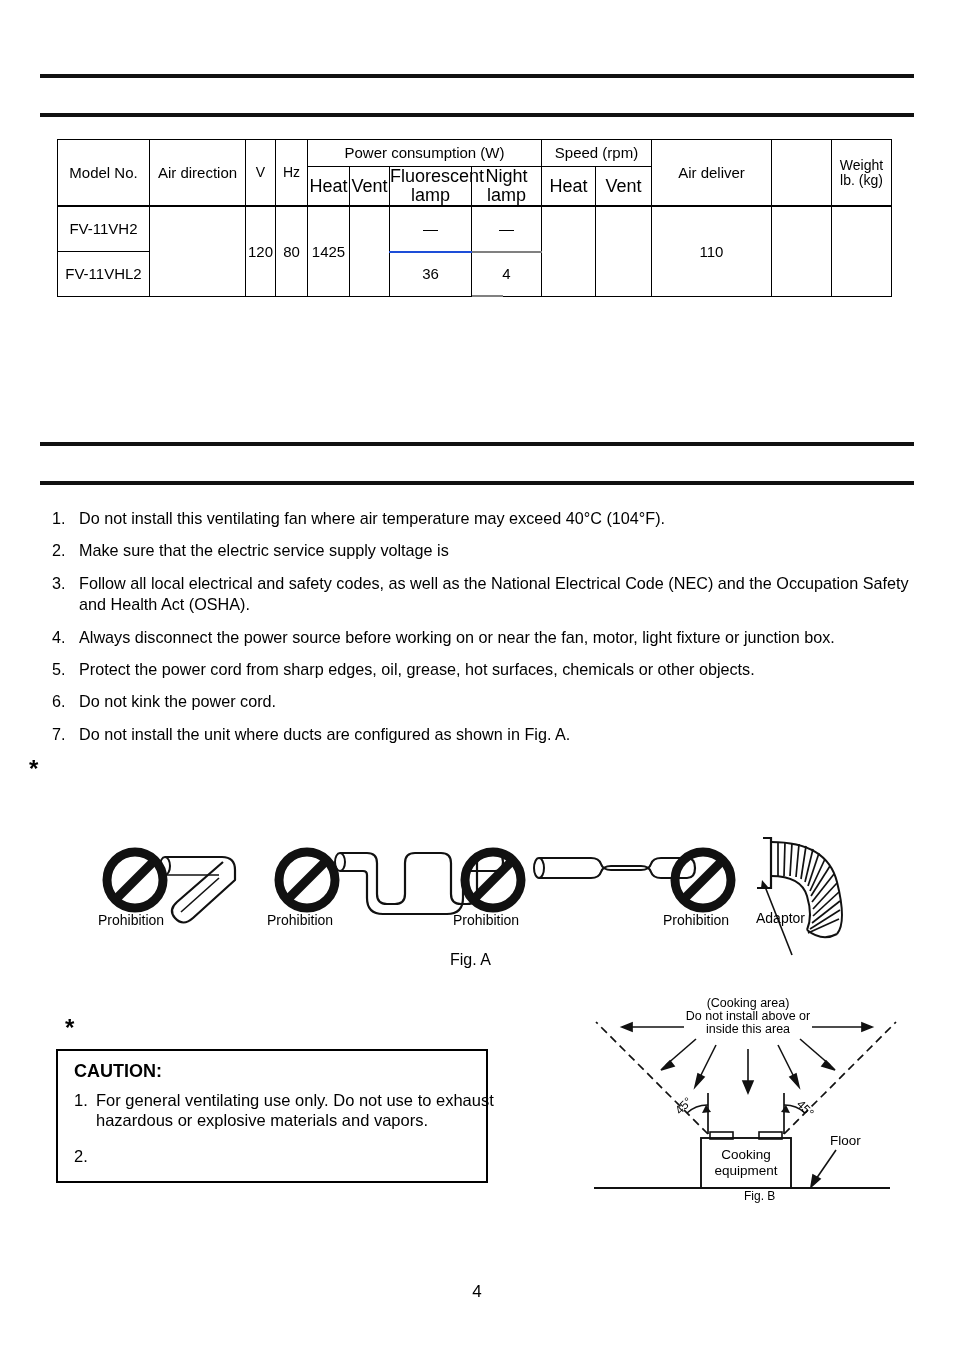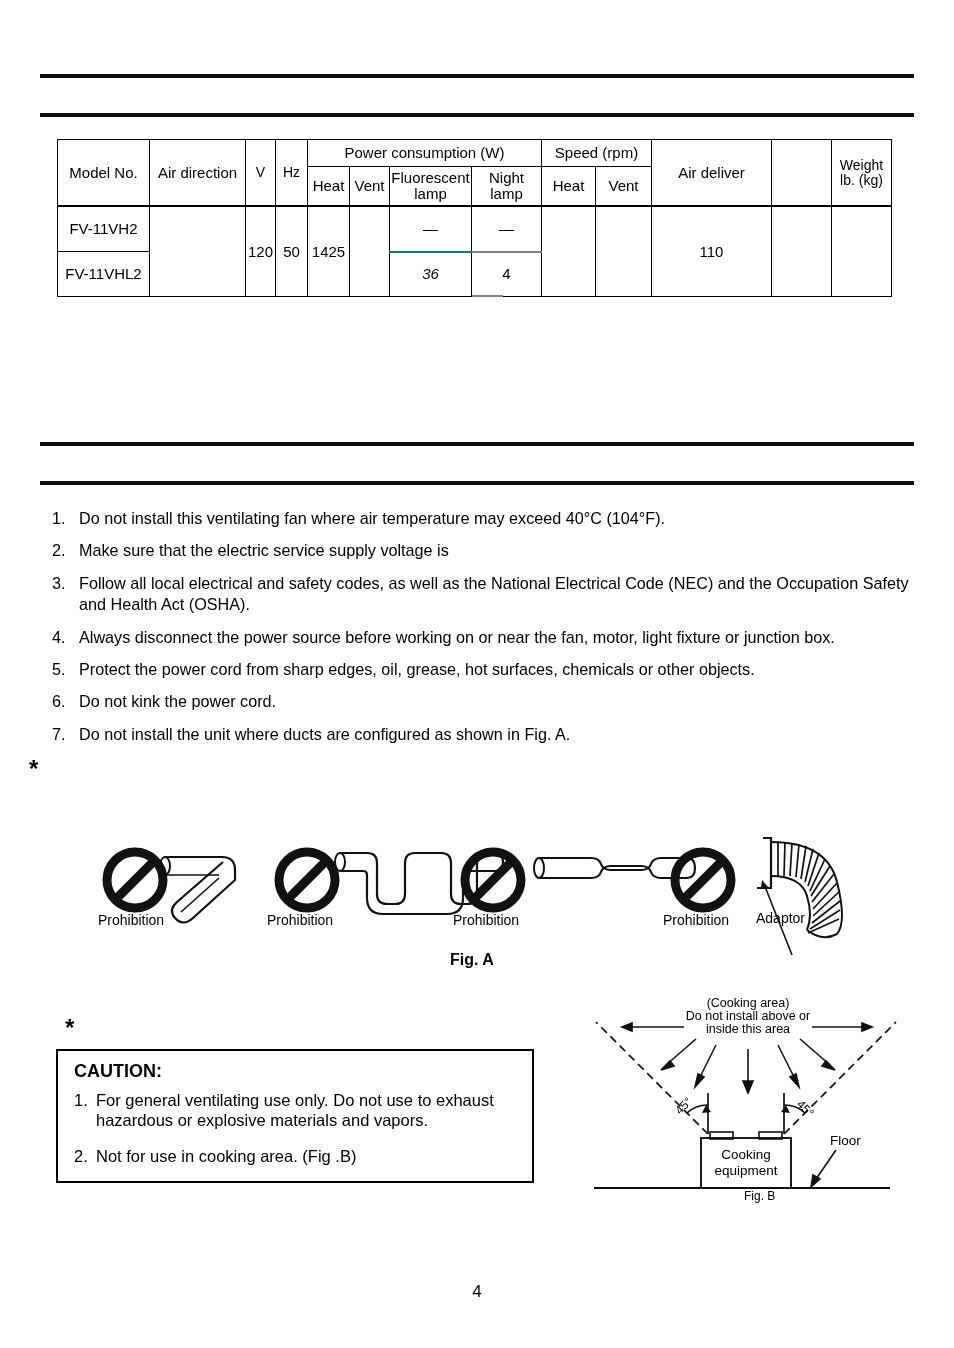--- a/index.html
+++ b/index.html
@@ -52,21 +52,21 @@
   table.spec td, table.spec th {
     border: 1px solid #000000;
     text-align: center;
     vertical-align: middle;
     font-weight: normal;
     padding: 0;
     line-height: 1.05;
   }
   table.spec .thick-bottom { border-bottom: 2px solid #000; }
   table.spec .hdr-big { font-size: 15px; margin-top: 20px; }
-  table.spec .hdr-sm { font-size: 15px; }
+  table.spec .hdr-sm { font-size: 18px; }
   table.spec .hdr-mid { font-size: 14px; }
   table.spec .cell-val { font-size: 15px; }
   .halfline-left {
     position: relative;
   }
   .halfline-left::after {
     content: "";
     position: absolute;
     left: 0;
     right: 55%;
@@ -122,29 +122,28 @@
   .prohib-label {
     position: absolute;
     font-size: 14px;
     white-space: nowrap;
   }
   #fig-a-caption {
     position: absolute;
     left: 450px;
     top: 951px;
     font-size: 16px;
-    font-weight: bold;
   }
 
   
   #caution-box {
     position: absolute;
     left: 56px;
     top: 1049px;
-    width: 478px;
+    width: 432px;
     height: 134px;
     border: 2px solid #000;
     box-sizing: border-box;
     padding-left: 48px;
   }
   #caution-title {
     position: absolute;
     left: 16px;
     top: 10px;
     font-size: 18px;
@@ -241,35 +240,35 @@
         </td>
         <td class="hdr-sm thick-bottom">Night lamp</td>
         <td class="hdr-sm thick-bottom">Heat</td>
         <td class="hdr-sm thick-bottom">Vent</td>
       </tr>
 
       <tr>
         <td class="cell-val" style="height:44px;border-bottom:none;">FV-11VH2</td>
         <td rowspan="2" class="cell-val"></td>
         <td rowspan="2" class="cell-val">120</td>
-        <td rowspan="2" class="cell-val">50</td>
+        <td rowspan="2" class="cell-val">80</td>
         <td rowspan="2" class="cell-val">1425</td>
         <td rowspan="2" class="cell-val"></td>
         <td class="cell-val" style="border-bottom:none;">—</td>
         <td class="cell-val" style="border-bottom:none;">—</td>
         <td rowspan="2" class="cell-val"></td>
         <td rowspan="2" class="cell-val"></td>
         <td rowspan="2" class="cell-val">110</td>
         <td rowspan="2" class="cell-val"></td>
         <td rowspan="2" class="cell-val"></td>
       </tr>
 
       <tr>
         <td class="cell-val" style="height:44px;border-top:1px solid #000;">FV-11VHL2</td>
-        <td class="cell-val" style="border-top:2px solid #0f766e;font-style:italic;">36</td>
+        <td class="cell-val" style="border-top:2px solid #1d4ed8;">36</td>
         <td class="cell-val halfline-left" style="border-top:2px solid #808080;">4</td>
       </tr>
     </tbody>
       </table>
   </div>
 
 
   <div class="rule" id="rule-3"></div>
   <div class="rule" id="rule-4"></div>
 
@@ -389,21 +388,20 @@
   <div class="asterisk" id="asterisk-2">*</div>
 
   <div id="caution-box">
     <div id="caution-title">CAUTION:</div>
     <div class="caution-item" id="caution-item-1">
       <span class="c-num">1.</span>
       <span>For general ventilating use only. Do not use to exhaust hazardous or explosive materials and vapors.</span>
     </div>
     <div class="caution-item" id="caution-item-2">
       <span class="c-num">2.</span>
-      <span>Not for use in cooking area. (Fig .B)</span>
     </div>
   </div>
 
   <div id="fig-b-block">
     <svg width="320" height="218" viewBox="0 0 320 218">
 
       <g stroke="#111" stroke-width="1.7" fill="none">
         <path d="M120 141 L8 29" stroke-dasharray="8 5"></path>
         <path d="M196 141 L308 29" stroke-dasharray="8 5"></path>
       </g>

